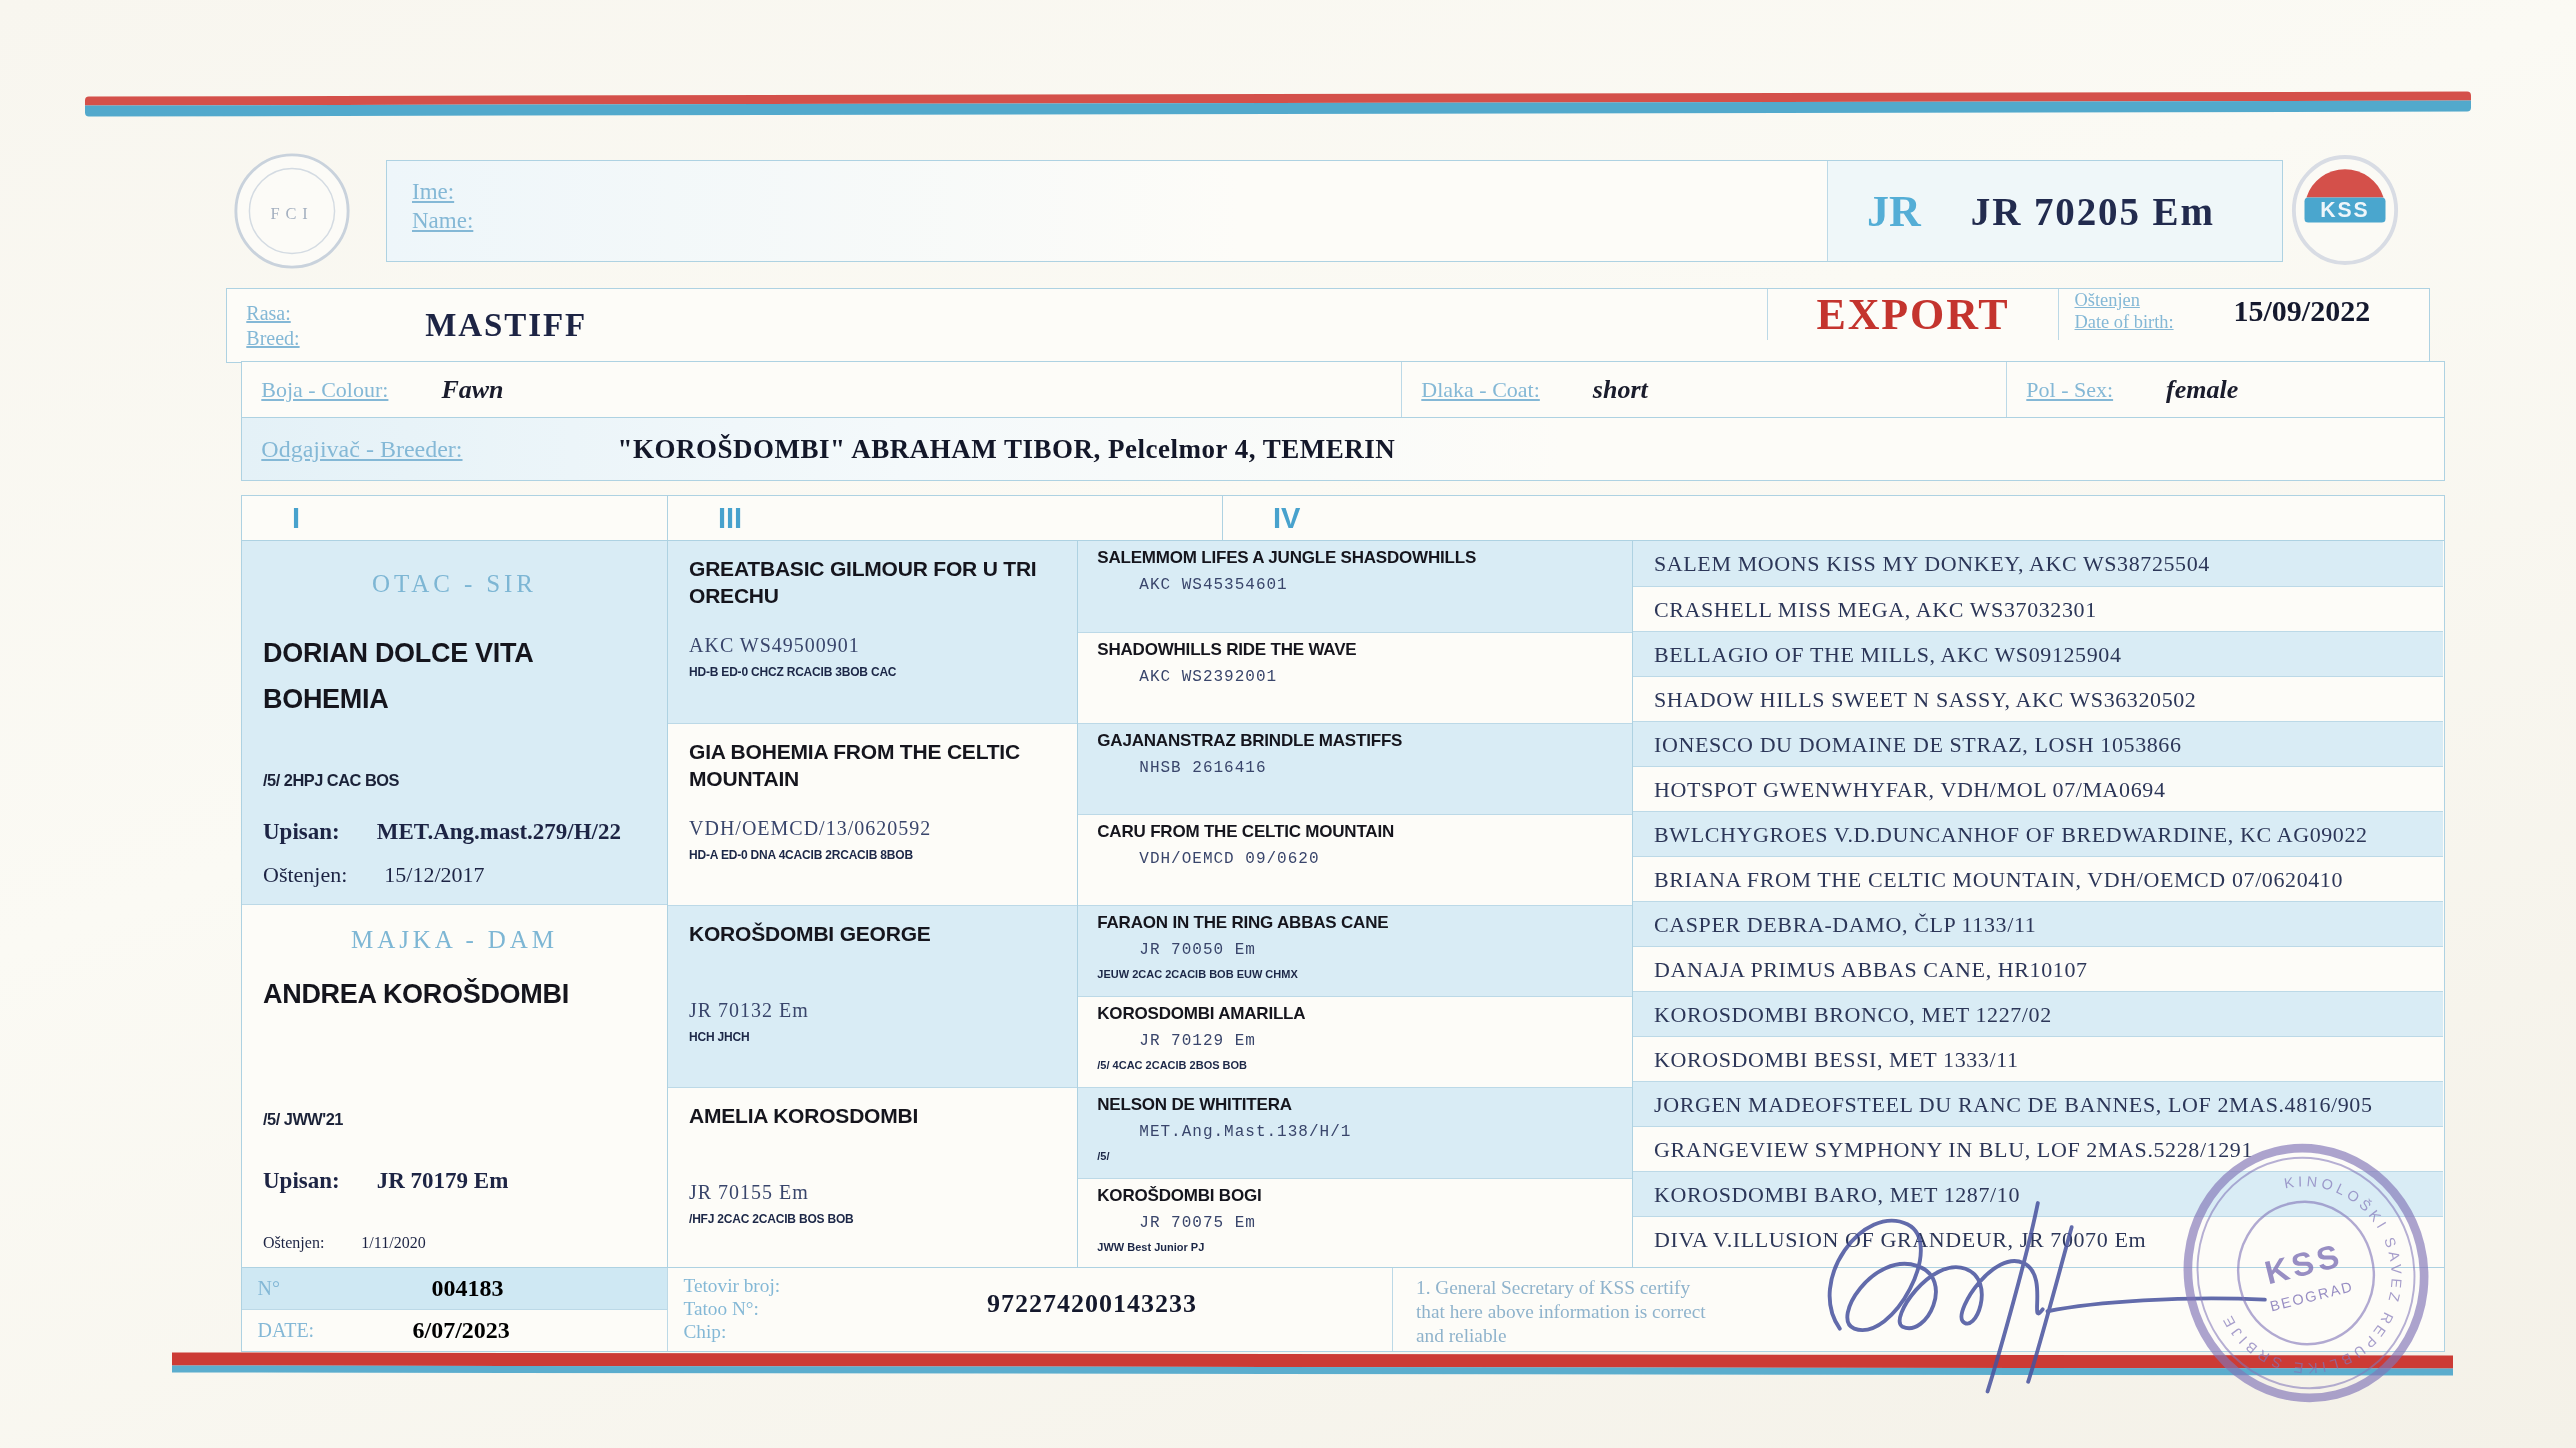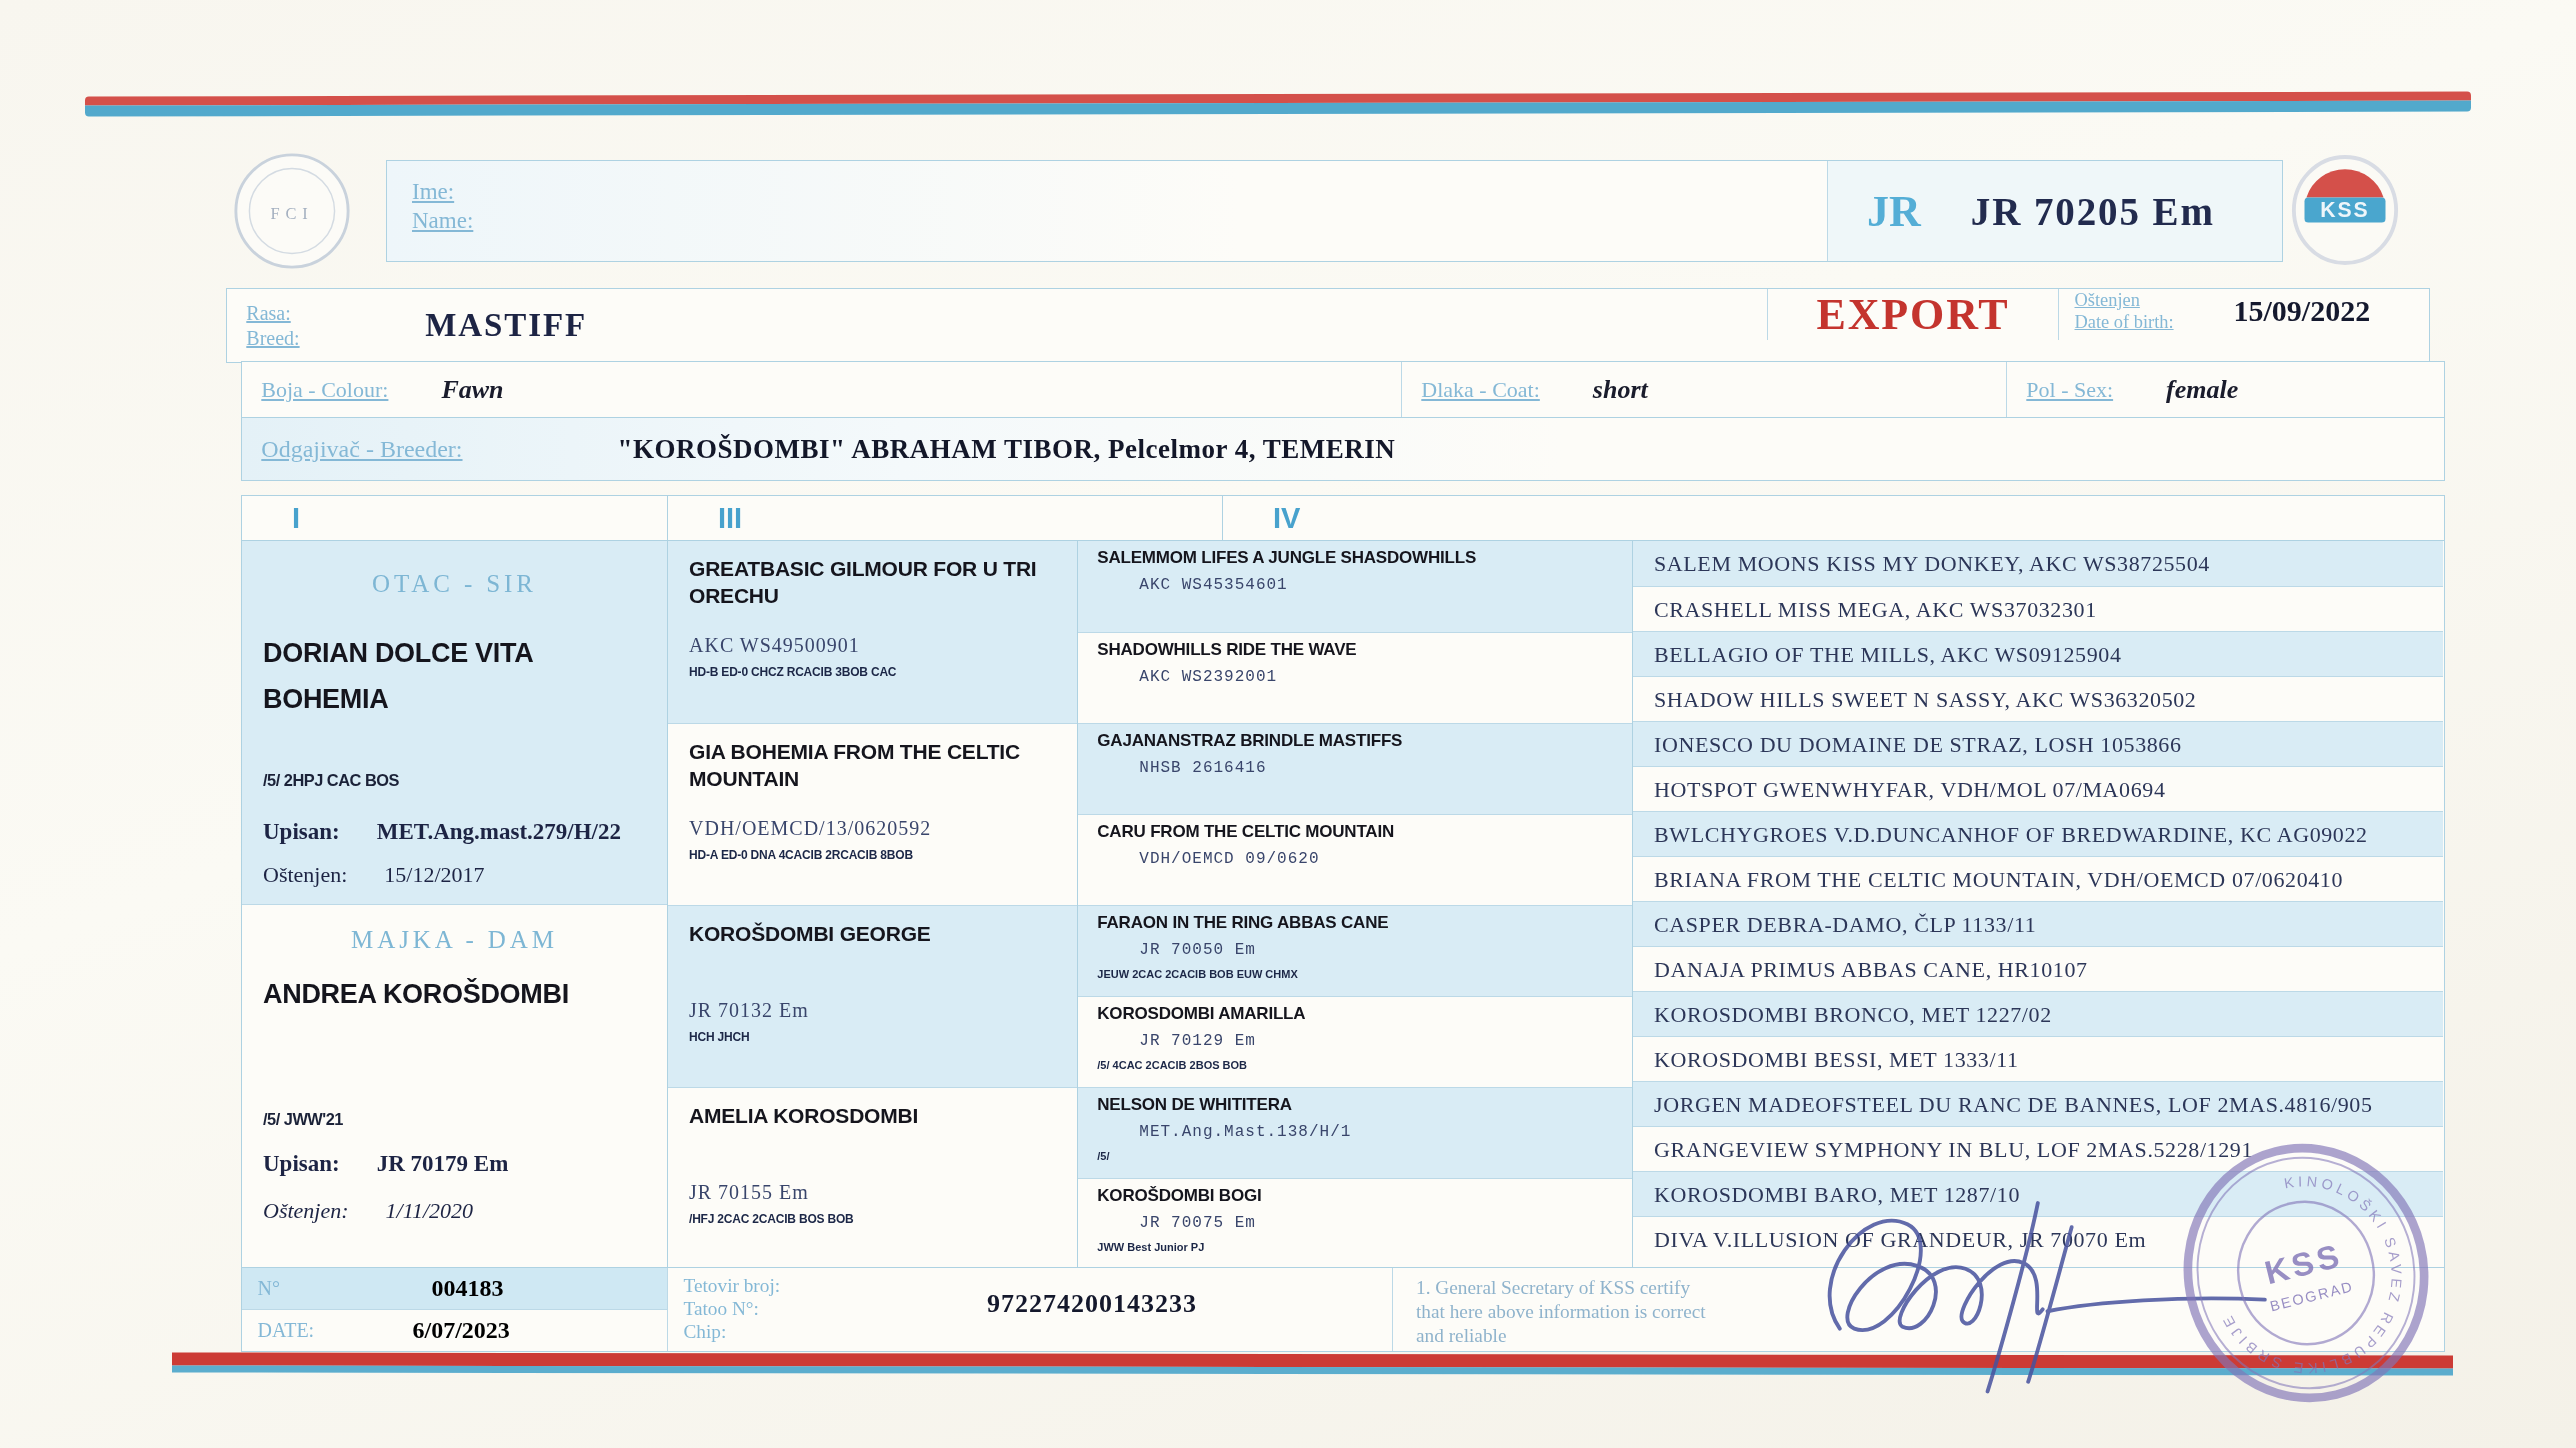--- a/index.html
+++ b/index.html
@@ -204,24 +204,24 @@
           <b>Upisan:</b><span class="sp"></span><b>MET.Ang.mast.279/H/22</b>
         </div>
         <div class="g1row" style="top:321px;font-size:22px;">
           <span>Oštenjen:</span><span class="sp"></span><span>15/12/2017</span>
         </div>
       </div>
       <div class="cell g1cell">
         <div class="role" style="top:21px;">MAJKA - DAM</div>
         <div class="g1name" style="top:66px;">ANDREA KOROŠDOMBI</div>
         <div class="g1titles" style="top:205px;">/5/ JWW'21</div>
-        <div class="g1row" style="top:246px;">
+        <div class="g1row" style="top:263px;">
           <b>Upisan:</b><span class="sp"></span><b>JR 70179 Em</b>
         </div>
-        <div class="g1row" style="top:293px;font-size:22px;font-style:italic;">
+        <div class="g1row" style="top:329px;font-size:16px;">
           <span>Oštenjen:</span><span class="sp"></span><span>1/11/2020</span>
         </div>
       </div>
     </div>
 
     <div class="colb w2">
       <div class="cell g2cell tint">
         <div class="nm">GREATBASIC GILMOUR FOR U TRI ORECHU</div>
         <div class="rg">AKC WS49500901</div>
         <div class="tt">HD-B ED-0 CHCZ RCACIB 3BOB CAC</div>

